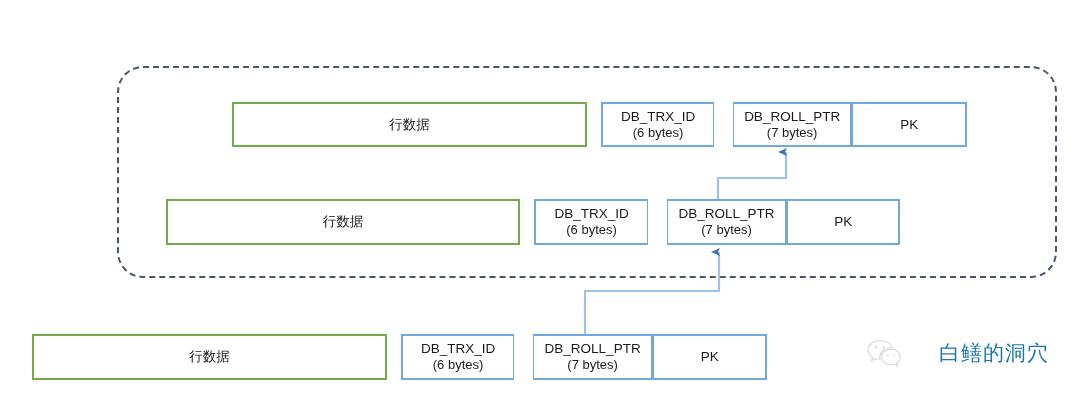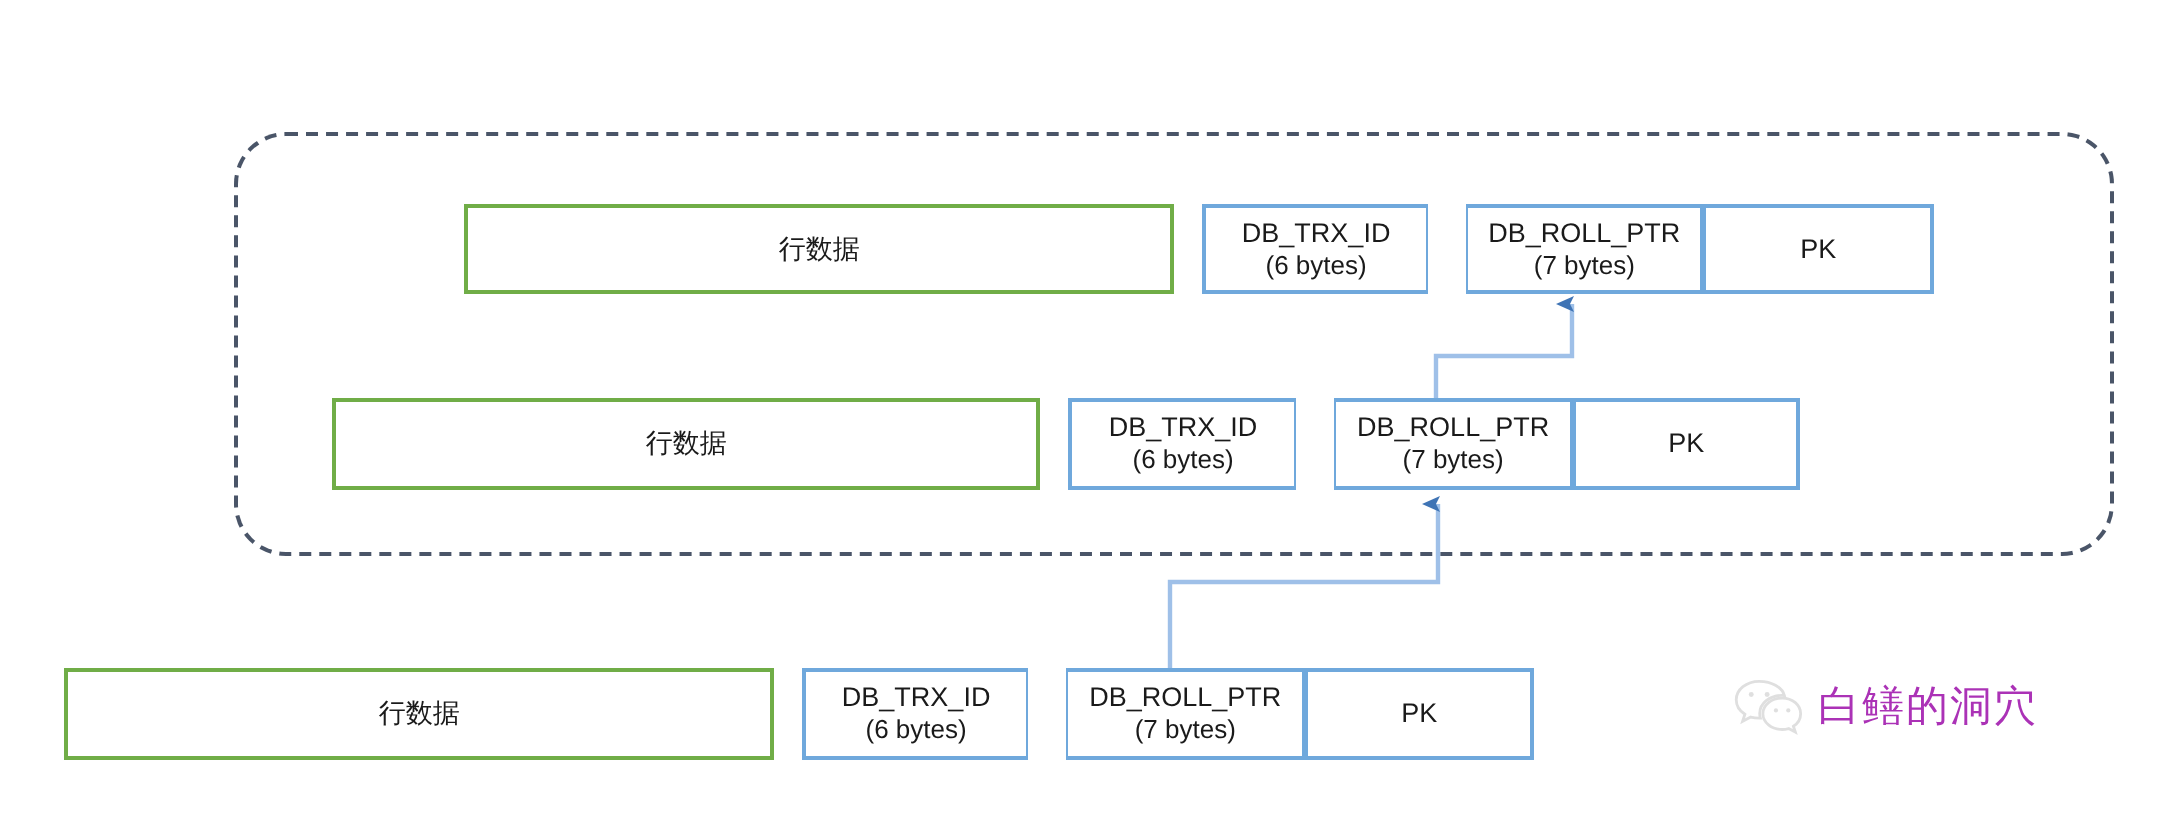--- a/index.html
+++ b/index.html
@@ -77,24 +77,25 @@
   }
   .watermark {
     position: absolute;
     display: flex;
     align-items: center;
     gap: 7px;
     opacity: 0.9;
   }
   .wm-text {
     font-size: 21px;
-    color: #a21caf;
+    color: #0369a1;
     letter-spacing: 1px;
     font-family: Liberation Mono, monospace;
     white-space: nowrap;
+    margin-left: 30px;
   }
   .wm-icon {
     width: 36px;
     height: 30px;
   }
 </style>
 </head>
 <body>
 
 <div id="canvas">

